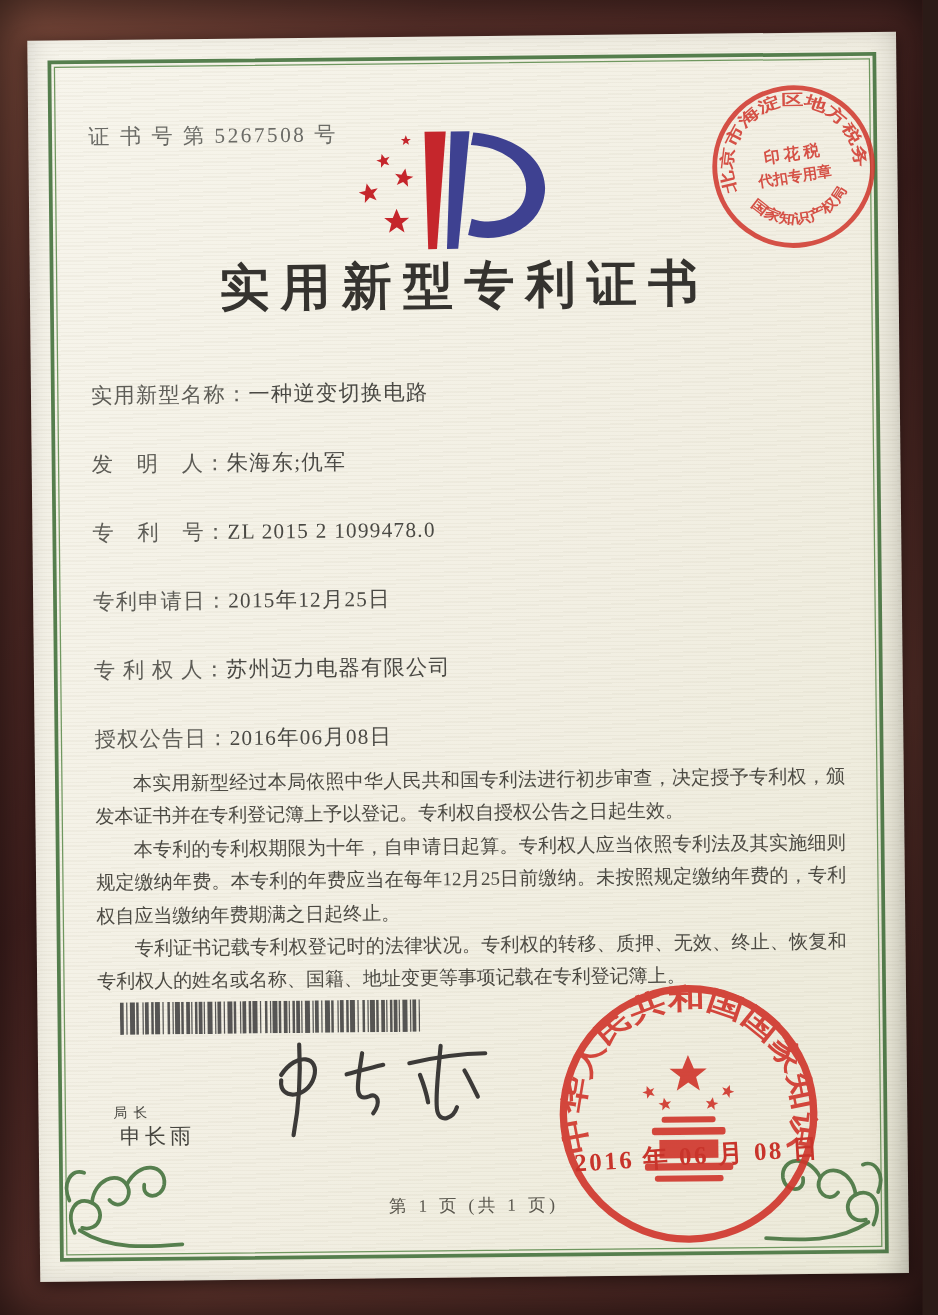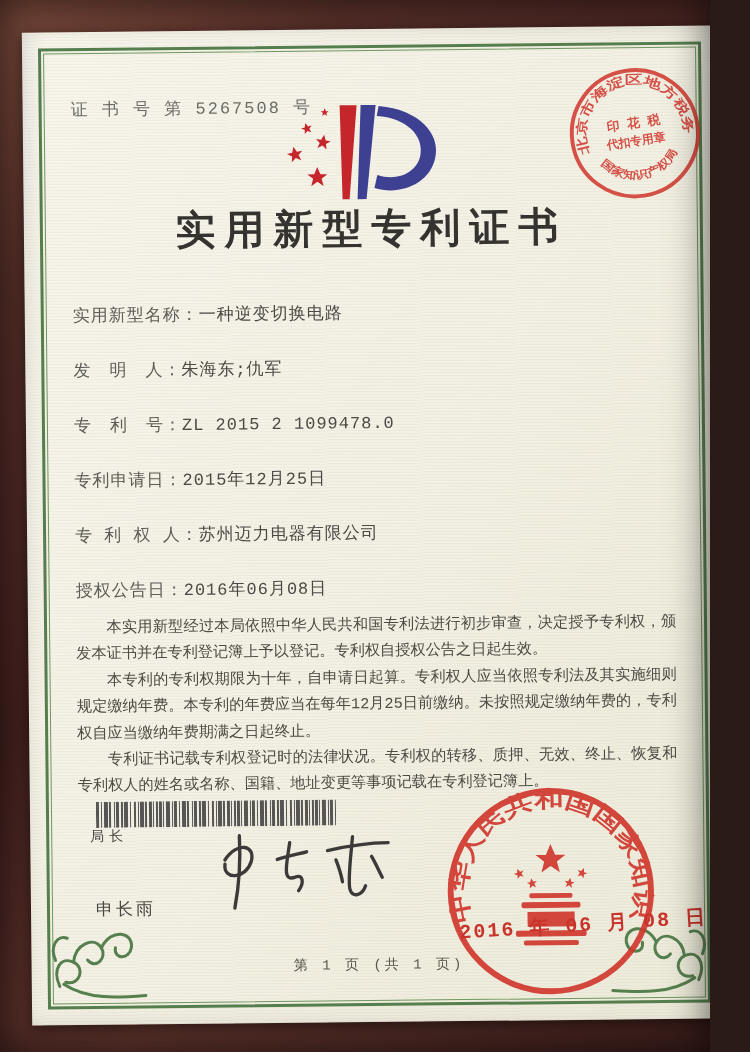--- a/index.html
+++ b/index.html
@@ -1,19 +1,20 @@
 <!DOCTYPE html>
 <html><head>
 <meta charset="utf-8">
 <style>
   html,body{margin:0;padding:0;background:#2b1b17;}
   .photo{
     position:relative;width:710px;height:1052px;overflow:hidden;
     background:linear-gradient(140deg,#7b4a3b 0%,#58302a 18%,#43211f 45%,#5d332c 70%,#31171700 100%),#3a1d1b;
-    font-family:Liberation Mono, monospace;
+    font-family:Liberation Serif, serif;
+    padding-left:28px;
   }
   .photo::after{content:"";position:absolute;inset:0;box-shadow:inset 0 0 40px rgba(0,0,0,.65);pointer-events:none;}
   .paper{
     position:absolute;left:27px;top:29px;width:695px;height:993px;
     background:
       repeating-linear-gradient(0deg,rgba(160,150,120,.07) 0 1px,rgba(255,255,255,0) 1px 3px),
       linear-gradient(120deg,#f7f5ec 0%,#f2efe3 55%,#ecead9 100%);
     box-shadow:0 3px 14px rgba(0,0,0,.55);
     transform:rotate(-0.6deg);
   }
@@ -25,21 +26,21 @@
   .title{position:absolute;left:0;top:172px;width:100%;margin:0;text-align:center;
     font-size:40px;font-weight:700;letter-spacing:9px;color:#35332f;}
   .fields{position:absolute;left:48px;top:272px;width:600px;font-size:17px;}
   .field-row{margin-bottom:30px;line-height:25px;white-space:nowrap;}
   .field-label{color:#5d5c56;letter-spacing:1px;}
   .field-value{color:#4a4944;letter-spacing:1px;}
   .body-text{position:absolute;left:48px;top:583px;width:600px;font-size:15.2px;line-height:26.4px;
     color:#4c4a43;text-align:justify;}
   .body-text p{margin:0;text-indent:2em;}
   .barcode{position:absolute;left:66px;top:770px;width:240px;height:26px;opacity:.85;}
-  .officer-title{position:absolute;left:60px;top:796px;font-size:14px;letter-spacing:5px;color:#474640;}
+  .officer-title{position:absolute;left:60px;top:851px;font-size:11px;letter-spacing:5px;color:#474640;}
   .officer-name{position:absolute;left:65px;top:866px;font-size:17px;letter-spacing:3px;color:#474640;}
   .signature{position:absolute;left:163px;top:798px;width:220px;height:88px;}
   .authority-seal{position:absolute;left:412px;top:756px;width:216px;height:216px;opacity:.9;}
   .seal-date{position:absolute;left:428px;top:884px;font-size:20px;letter-spacing:2px;color:#c8342b;
     transform:rotate(-3deg);white-space:nowrap;font-weight:600;}
   .page-footer{position:absolute;left:0;top:927px;width:100%;text-align:center;font-size:14px;
     letter-spacing:3px;color:#59564d;}
   .flourish{position:absolute;width:100px;height:88px;}
   .fl-left{left:16px;top:884px;}
   .fl-right{right:16px;top:884px;transform:scaleX(-1);}

